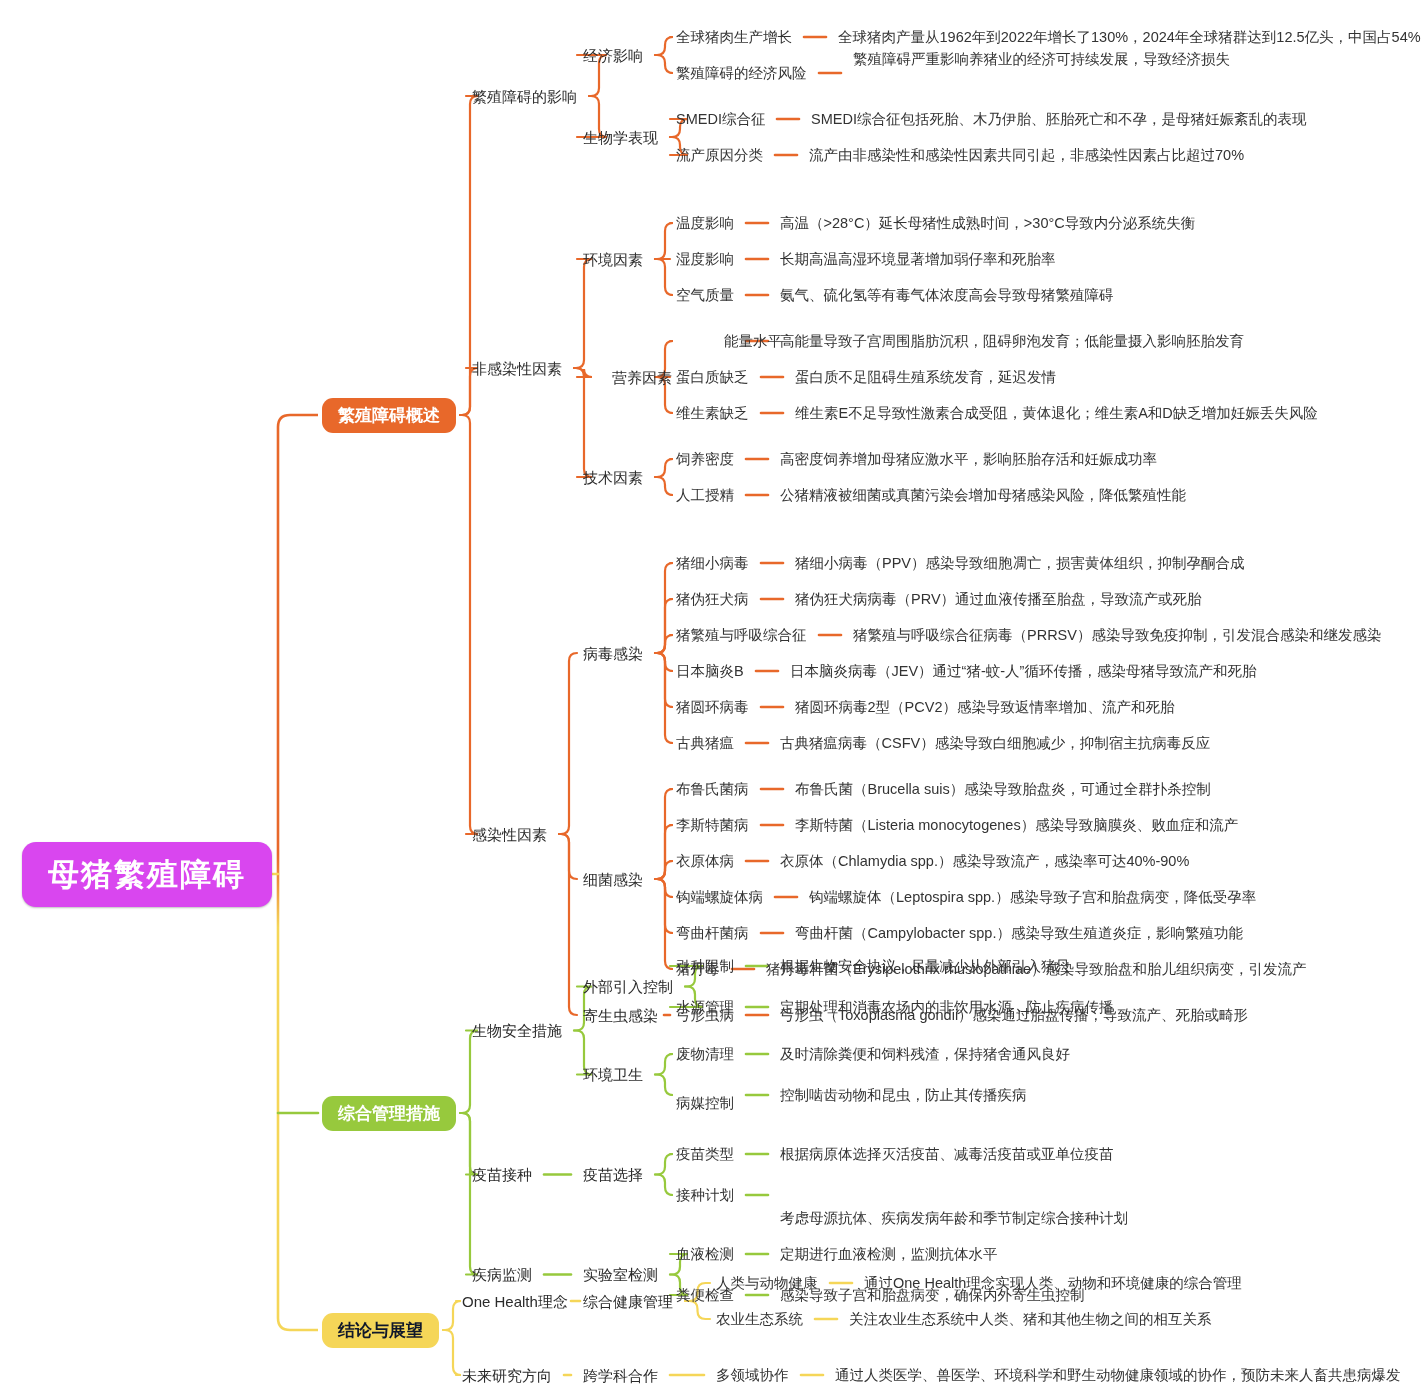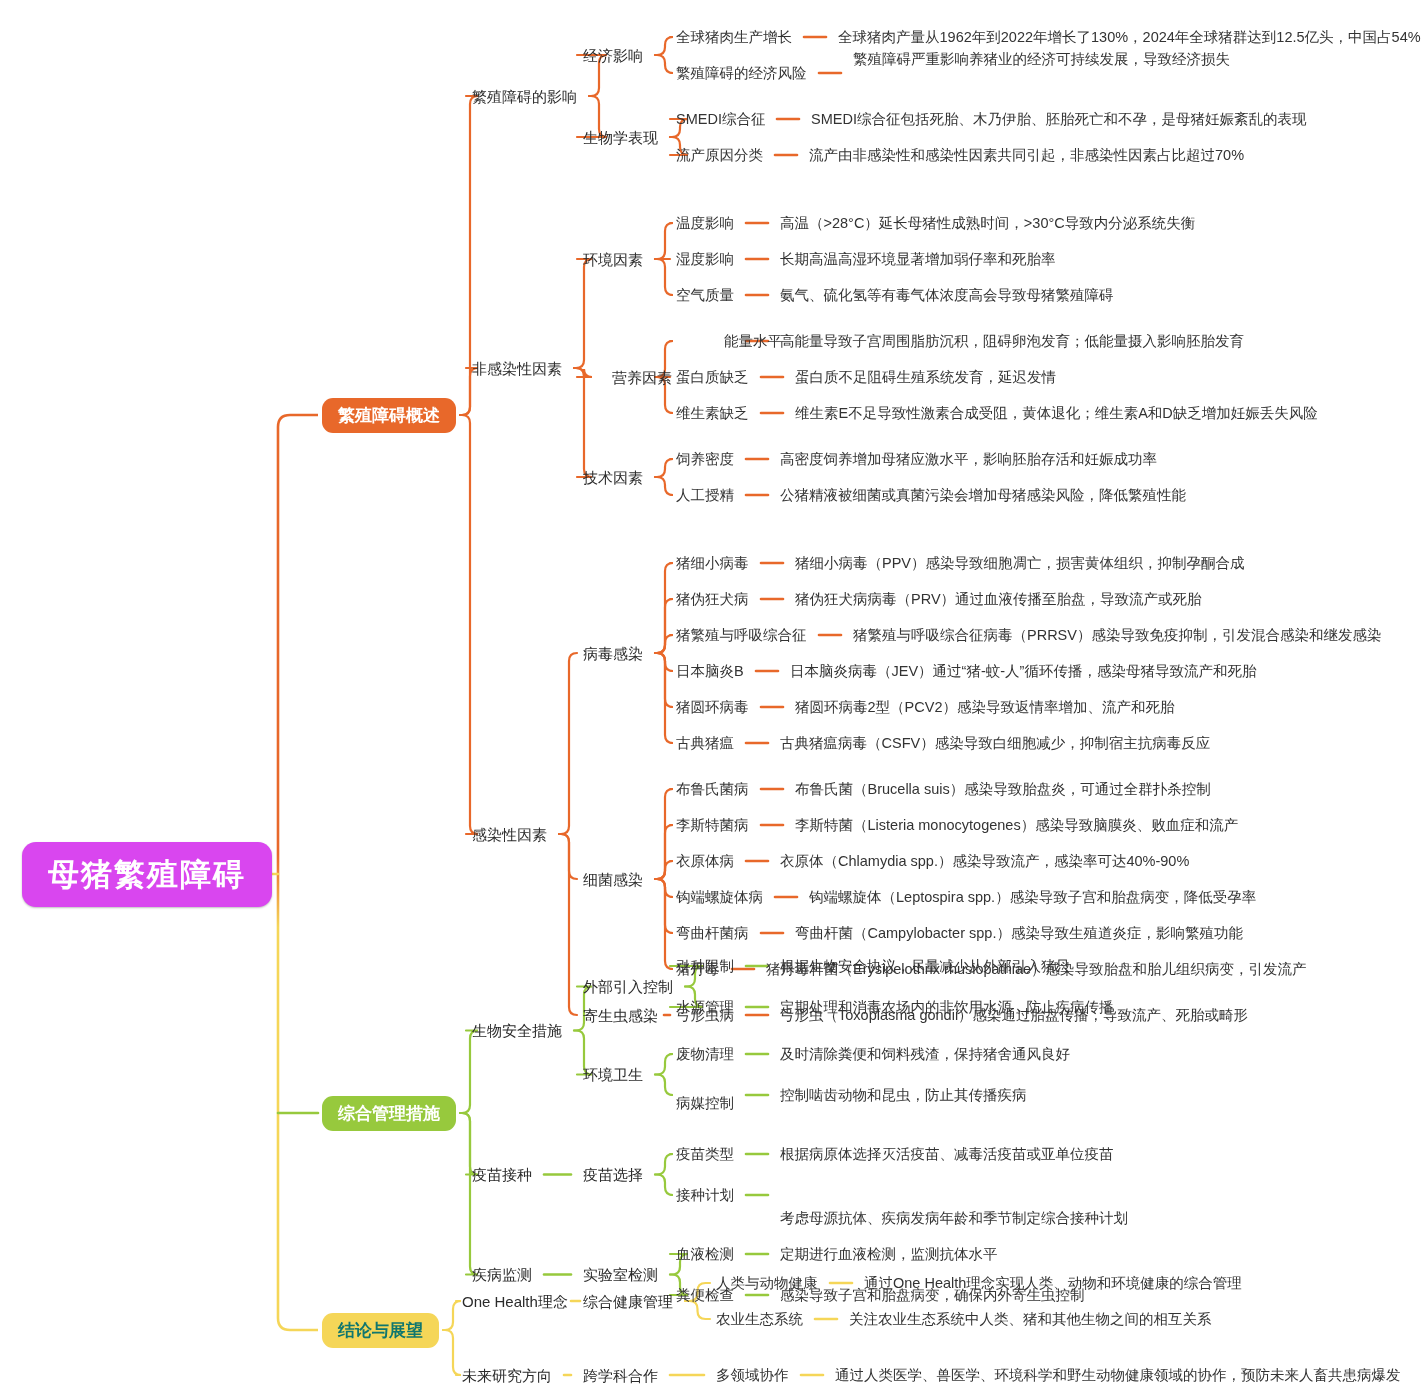--- a/index.html
+++ b/index.html
@@ -14,21 +14,21 @@
     font-size:31px;font-weight:bold;letter-spacing:2px;
     padding:17px 26px;box-shadow:0 1px 2px rgba(0,0,0,.25);
   }
   
   .pill{
     border-radius:11px;color:#fff;font-size:17px;font-weight:bold;
     padding:9px 16px;
   }
   .pill.orange{background:#e8682a;}
   .pill.green{background:#97c93d;}
-  .pill.yellow{background:#f5d658;color:#0f766e;}
+  .pill.yellow{background:#f5d658;color:#0f172a;}
 
   
   .t{color:#2b2b2b;font-size:15px;}
   .t.l2{font-size:15px;}
   .t.l3{font-size:15px;}
   .t.leaf{font-size:14.5px;color:#333;}
 </style>
 </head>
 <body>
 

